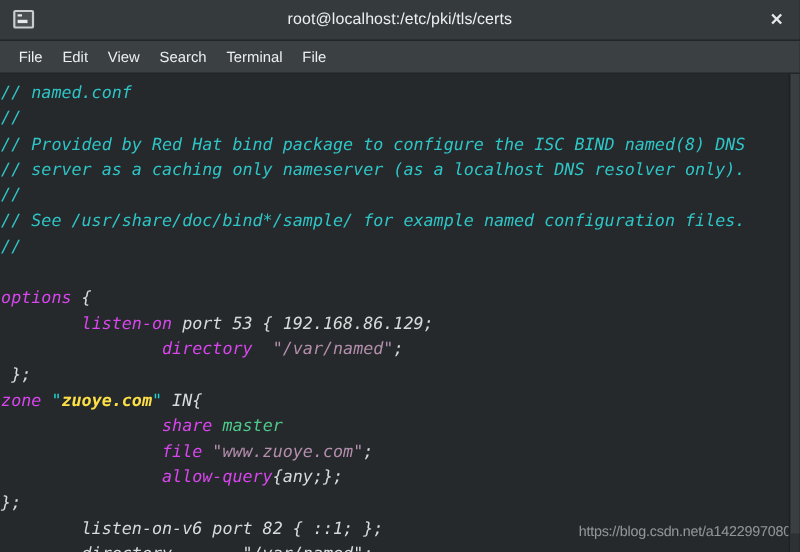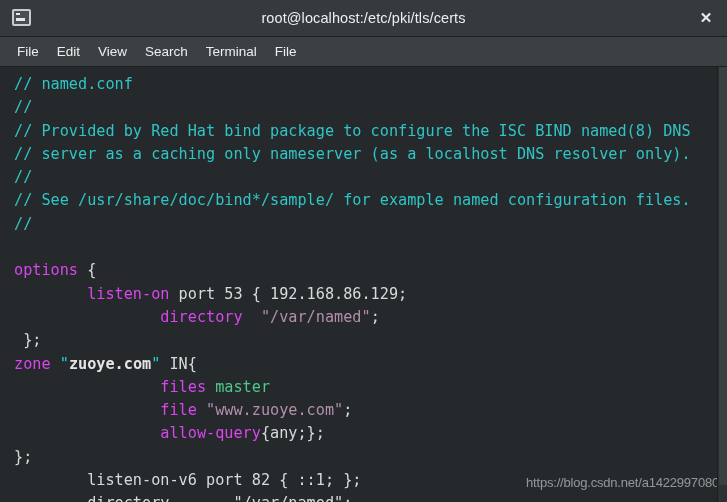--- a/index.html
+++ b/index.html
@@ -120,31 +120,32 @@
     bottom: 0;
     padding: 6px 0 0 0;
     box-sizing: border-box;
   }
   .line {
     height: 23.3px;
     line-height: 23.3px;
     font-size: 15.2px;
     white-space: pre;
     color: #d4d7d8;
-    padding-left: 14px;
+    padding-left: 1px;
     letter-spacing: 0px;
+    font-style: italic;
   }
 
   
   .c-comment { color: #2fc5c7; }
   .c-key     { color: #d946ef; }
   .c-str     { color: #b48ead; }
   .c-plain   { color: #d8dbdc; }
   .c-green   { color: #4ec98a; }
-  .c-cyanb   { color: #e5e5e5; font-weight: bold; }
+  .c-cyanb   { color: #fde047; font-weight: bold; }
   .c-cyan    { color: #22d3d6; }
 
   
   #scrollbar {
     position: absolute;
     right: 0;
     top: 0;
     bottom: 0;
     width: 9px;
     background: #2d3133;
@@ -217,21 +218,21 @@
         <div class="line"><span class="c-comment">// server as a caching only nameserver (as a localhost DNS resolver only).</span></div>
         <div class="line"><span class="c-comment">//</span></div>
         <div class="line"><span class="c-comment">// See /usr/share/doc/bind*/sample/ for example named configuration files.</span></div>
         <div class="line"><span class="c-comment">//</span></div>
         <div class="line">&nbsp;</div>
         <div class="line"><span class="c-key">options </span><span class="c-plain">{</span></div>
         <div class="line"><span class="c-plain">        </span><span class="c-key">listen-on</span><span class="c-plain"> port 53 { 192.168.86.129;</span></div>
         <div class="line"><span class="c-plain">                </span><span class="c-key">directory</span><span class="c-plain">  </span><span class="c-str">"/var/named"</span><span class="c-plain">;</span></div>
         <div class="line"><span class="c-plain"> };</span></div>
         <div class="line"><span class="c-key">zone </span><span class="c-cyan">"</span><span class="c-cyanb">zuoye.com</span><span class="c-cyan">"</span><span class="c-plain"> IN{</span></div>
-        <div class="line"><span class="c-plain">                </span><span class="c-key">files </span><span class="c-green">master</span></div>
+        <div class="line"><span class="c-plain">                </span><span class="c-key">share </span><span class="c-green">master</span></div>
         <div class="line"><span class="c-plain">                </span><span class="c-key">file </span><span class="c-str">"www.zuoye.com"</span><span class="c-plain">;</span></div>
         <div class="line"><span class="c-plain">                </span><span class="c-key">allow-query</span><span class="c-plain">{any;};</span></div>
         <div class="line"><span class="c-plain">};</span></div>
         <div class="line"><span class="c-plain">        listen-on-v6 port 82 { ::1; };</span></div>
         <div class="line"><span class="c-plain">        directory       "/var/named";</span></div>
       </div>
 
     <div id="statusline">
       
       

